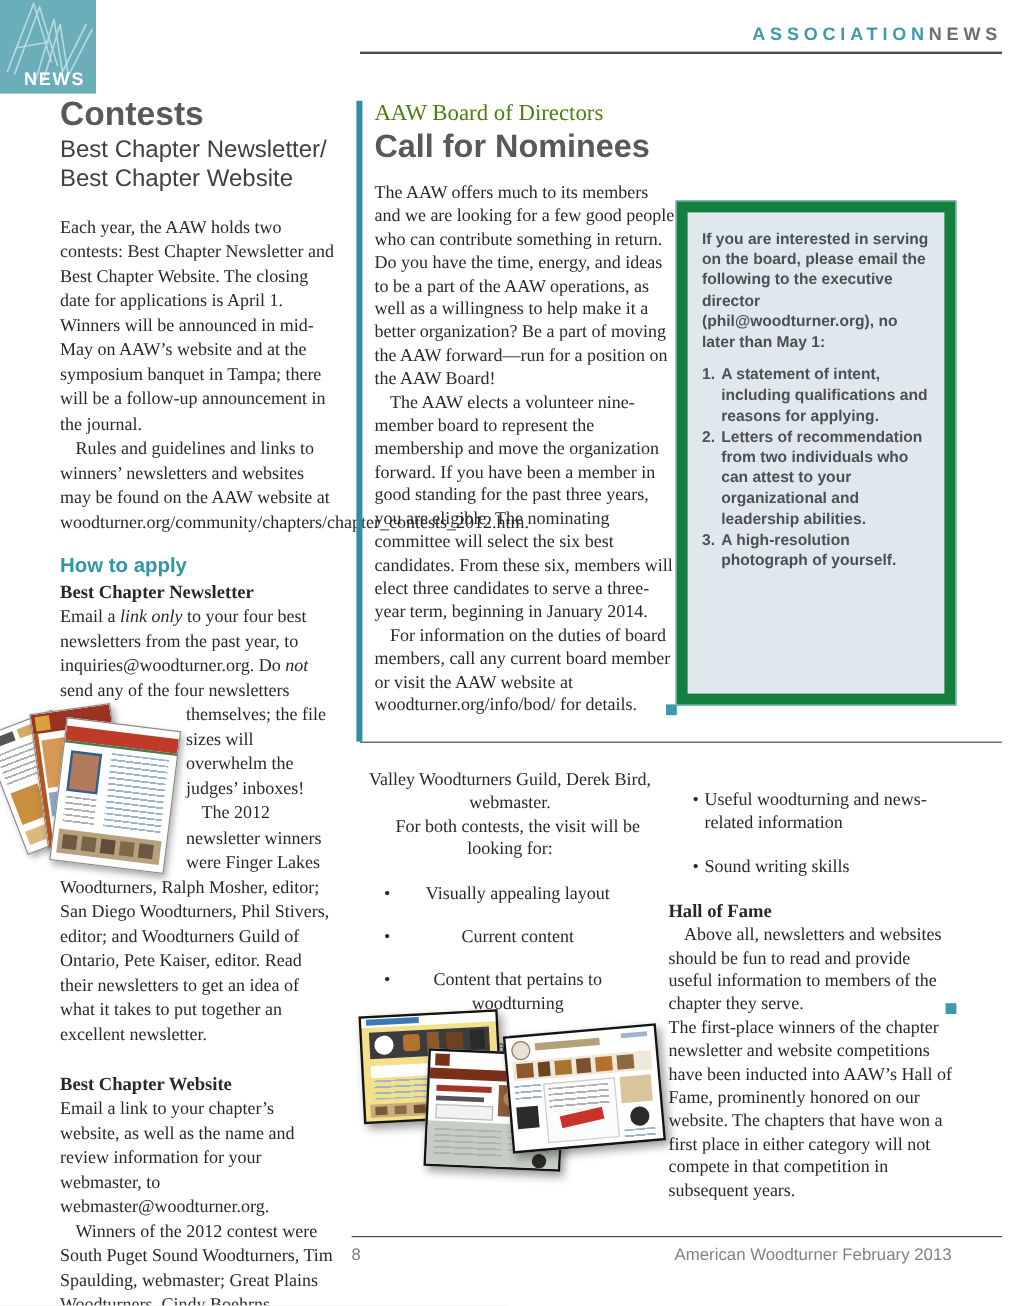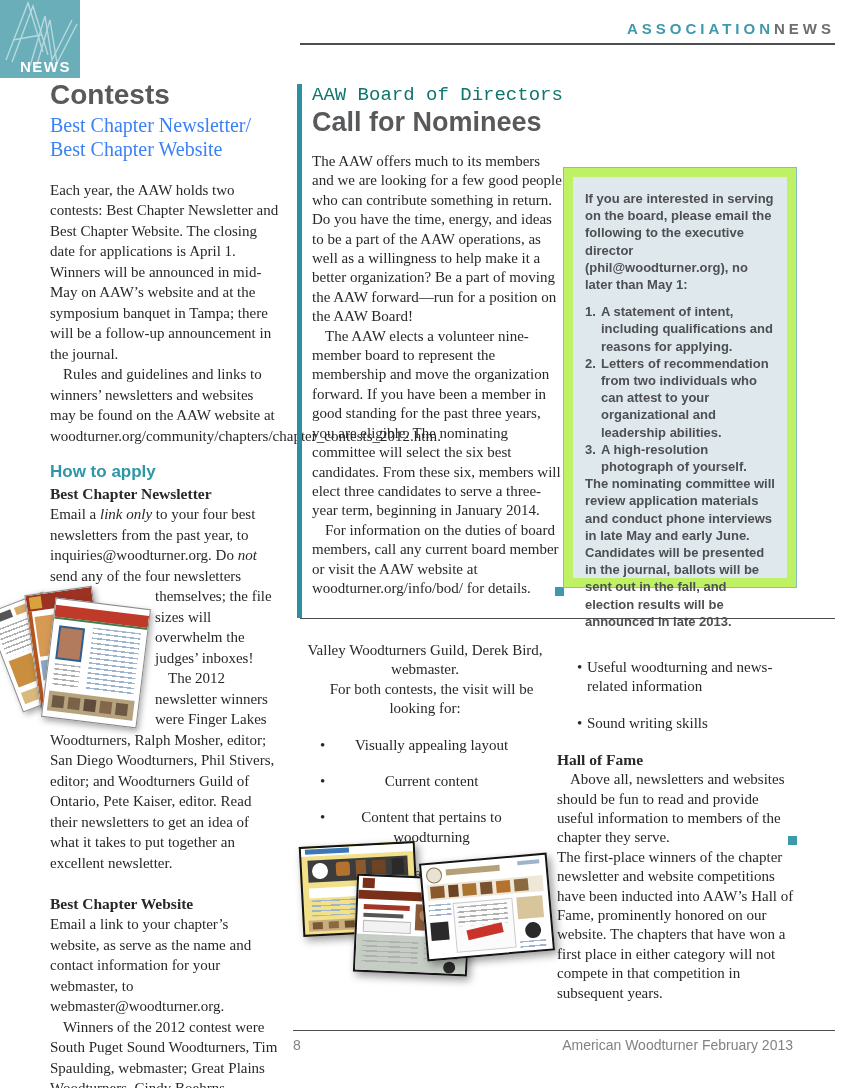--- a/index.html
+++ b/index.html
@@ -16,22 +16,22 @@
          font-weight:bold;font-size:15px;letter-spacing:4px;}
   .brand-teal{color:#3d9aaa;}
   .brand-gray{color:#6d6e71;}
   .rule{position:absolute;background:#4d4e50;height:1.5px;}
   .header-rule{left:300px;top:43px;width:535px;}
   .divider-rule{left:300px;top:618px;width:535px;height:1px;}
   
   .col-left{position:absolute;left:50px;top:80px;width:230px;}
   .title-h{margin:0;font-family:"Liberation Sans","DejaVu Sans",sans-serif;
            font-weight:bold;font-size:28px;color:#58595b;line-height:1.1;}
-  .subtitle{font-family:Liberation Serif, serif;
-            font-size:20px;color:#3b82f6;line-height:1.22;margin:2px 0 18px 0;}
+  .subtitle{font-family:Liberation Sans, sans-serif;
+            font-size:20px;color:#404040;line-height:1.22;margin:2px 0 18px 0;}
   .subtitle span{display:block;}
   p.body{margin:0;font-size:15px;line-height:20.5px;}
   p.indent{text-indent:13px;}
   .teal-h{margin:16px 0 2px 0;font-family:"Liberation Sans","DejaVu Sans",sans-serif;
           font-weight:bold;font-size:17px;color:#2e96a6;}
   .serif-h{margin:0;font-weight:bold;font-size:15.5px;line-height:20px;}
   .gap-top{margin-top:21px;}
   em{font-style:italic;}
   
   .nl-fig{float:left;display:block;position:relative;width:145px;height:138px;
@@ -39,30 +39,30 @@
   .thumb{position:absolute;display:block;background:#fff;border:1px solid #8a8a8a;
          box-shadow:2px 3px 6px rgba(0,0,0,0.35);overflow:hidden;}
   .thumb i{position:absolute;display:block;}
   .nl1{left:2px;top:10px;width:60px;height:104px;transform:rotate(-21deg);}
   .nl2{left:32px;top:1px;width:66px;height:112px;transform:rotate(-8deg);}
   .nl3{left:48px;top:14px;width:94px;height:118px;transform:rotate(7deg);}
   .lines{background:repeating-linear-gradient(180deg,#b0b0b0 0 1.5px,transparent 1.5px 5px);}
   .lines-blue{background:repeating-linear-gradient(180deg,#9db4cc 0 1.5px,transparent 1.5px 5px);}
   
   .article-bar{position:absolute;left:297px;top:84px;width:5px;height:534px;background:#2e8fa0;}
-  .kicker{position:absolute;left:312px;top:84px;font-family:Liberation Mono, monospace;
-          font-size:19px;color:#0f766e;}
+  .kicker{position:absolute;left:312px;top:84px;font-family:Liberation Serif, serif;
+          font-size:19px;color:#4d7c0f;}
   .article-title{position:absolute;left:312px;top:107px;font-family:"Liberation Sans","DejaVu Sans",sans-serif;
           font-weight:bold;font-size:27px;color:#58595b;}
   .article-body{position:absolute;left:312px;top:152px;width:252px;}
   .article-body p.body{line-height:19.4px;}
   .endmark{float:right;width:9px;height:9px;background:#3d9aaa;margin-top:8px;}
   
   .side-box{position:absolute;left:563px;top:167px;width:234px;height:421px;
-            border:1.5px solid #85bcc6;background:#bef264;box-sizing:border-box;}
+            border:1.5px solid #85bcc6;background:#15803d;box-sizing:border-box;}
   .side-box-inner{position:absolute;left:9px;top:9px;right:9px;bottom:9px;background:#dfe9ed;
             padding:13px 12px;box-sizing:border-box;
             font-family:"Liberation Sans","DejaVu Sans",sans-serif;
             font-weight:bold;font-size:13px;line-height:17.2px;color:#4d4f52;}
   .side-box-inner p{margin:0 0 10px 0;}
   .num-item{display:flex;}
   .num-item .n{flex:none;width:16px;}
   .side-outro{margin-top:10px;}
   
   .colA{position:absolute;left:300px;top:641px;width:250px;text-align:center;}
@@ -146,21 +146,21 @@
             <i style="left:8px;top:96px;width:12px;height:12px;background:#6d5844;"></i>
             <i style="left:24px;top:96px;width:12px;height:12px;background:#7a6248;"></i>
             <i style="left:40px;top:96px;width:12px;height:12px;background:#5f4c3a;"></i>
             <i style="left:56px;top:96px;width:12px;height:12px;background:#82674b;"></i>
             <i style="left:72px;top:96px;width:12px;height:12px;background:#6d5844;"></i>
           </span>
         </span><span>themselves; the file sizes will overwhelm the judges’ inboxes!</span></p>
     <p class="body indent">The 2012 newsletter winners were Finger Lakes Woodturners, Ralph Mosher, editor; San Diego Woodturners, Phil Stivers, editor; and Woodturners Guild of Ontario, Pete Kaiser, editor. Read their newsletters to get an idea of what it takes to put together an excellent newsletter.</p>
 
     <h3 class="serif-h gap-top">Best Chapter Website</h3>
-    <p class="body">Email a link to your chapter’s website, as serve as the name and contact information for your webmaster, to webmaster@woodturner.org.</p>
+    <p class="body">Email a link to your chapter’s website, as well as the name and review information for your webmaster, to webmaster@woodturner.org.</p>
     <p class="body indent">Winners of the 2012 contest were South Puget Sound Woodturners, Tim Spaulding, webmaster; Great Plains Woodturners, Cindy Boehrns, webmaster; Fraser</p>
   </div>
 
   <div class="article-bar"></div>
   <div class="kicker">AAW Board of Directors</div>
   <div class="article-title">Call for Nominees</div>
   <div class="article-body">
     <p class="body">The AAW offers much to its members and we are looking for a few good people who can contribute something in return. Do you have the time, energy, and ideas to be a part of the AAW operations, as well as a willingness to help make it a better organization? Be a part of moving the AAW forward—run for a position on the AAW Board!</p>
     <p class="body indent">The AAW elects a volunteer nine-member board to represent the membership and move the organization forward. If you have been a member in good standing for the past three years, you are eligible. The nominating committee will select the six best candidates. From these six, members will elect three candidates to serve a three-year term, beginning in January 2014.</p>
     <p class="body indent"><span>For information on the duties of board members, call any current board member or visit the AAW website at woodturner.org/info/bod/ for details.</span><span class="endmark"></span></p>
@@ -174,21 +174,20 @@
         <span>A statement of intent, including qualifications and reasons for applying.</span>
       </div>
       <div class="num-item">
         <span class="n">2.</span>
         <span>Letters of recommendation from two individuals who can attest to your organizational and leadership abilities.</span>
       </div>
       <div class="num-item">
         <span class="n">3.</span>
         <span>A high-resolution photograph of yourself.</span>
       </div>
-      <p class="side-outro">The nominating committee will review application materials and conduct phone interviews in late May and early June. Candidates will be presented in the journal, ballots will be sent out in the fall, and election results will be announced in late 2013.</p>
     </div>
   </div>
 
   <div class="rule divider-rule"></div>
 
   <div class="colA">
     <p class="body">Valley Woodturners Guild, Derek Bird, webmaster.</p>
     <p class="body indent">For both contests, the visit will be looking for:</p>
     <p class="bullet">Visually appealing layout</p>
     <p class="bullet">Current content</p>

